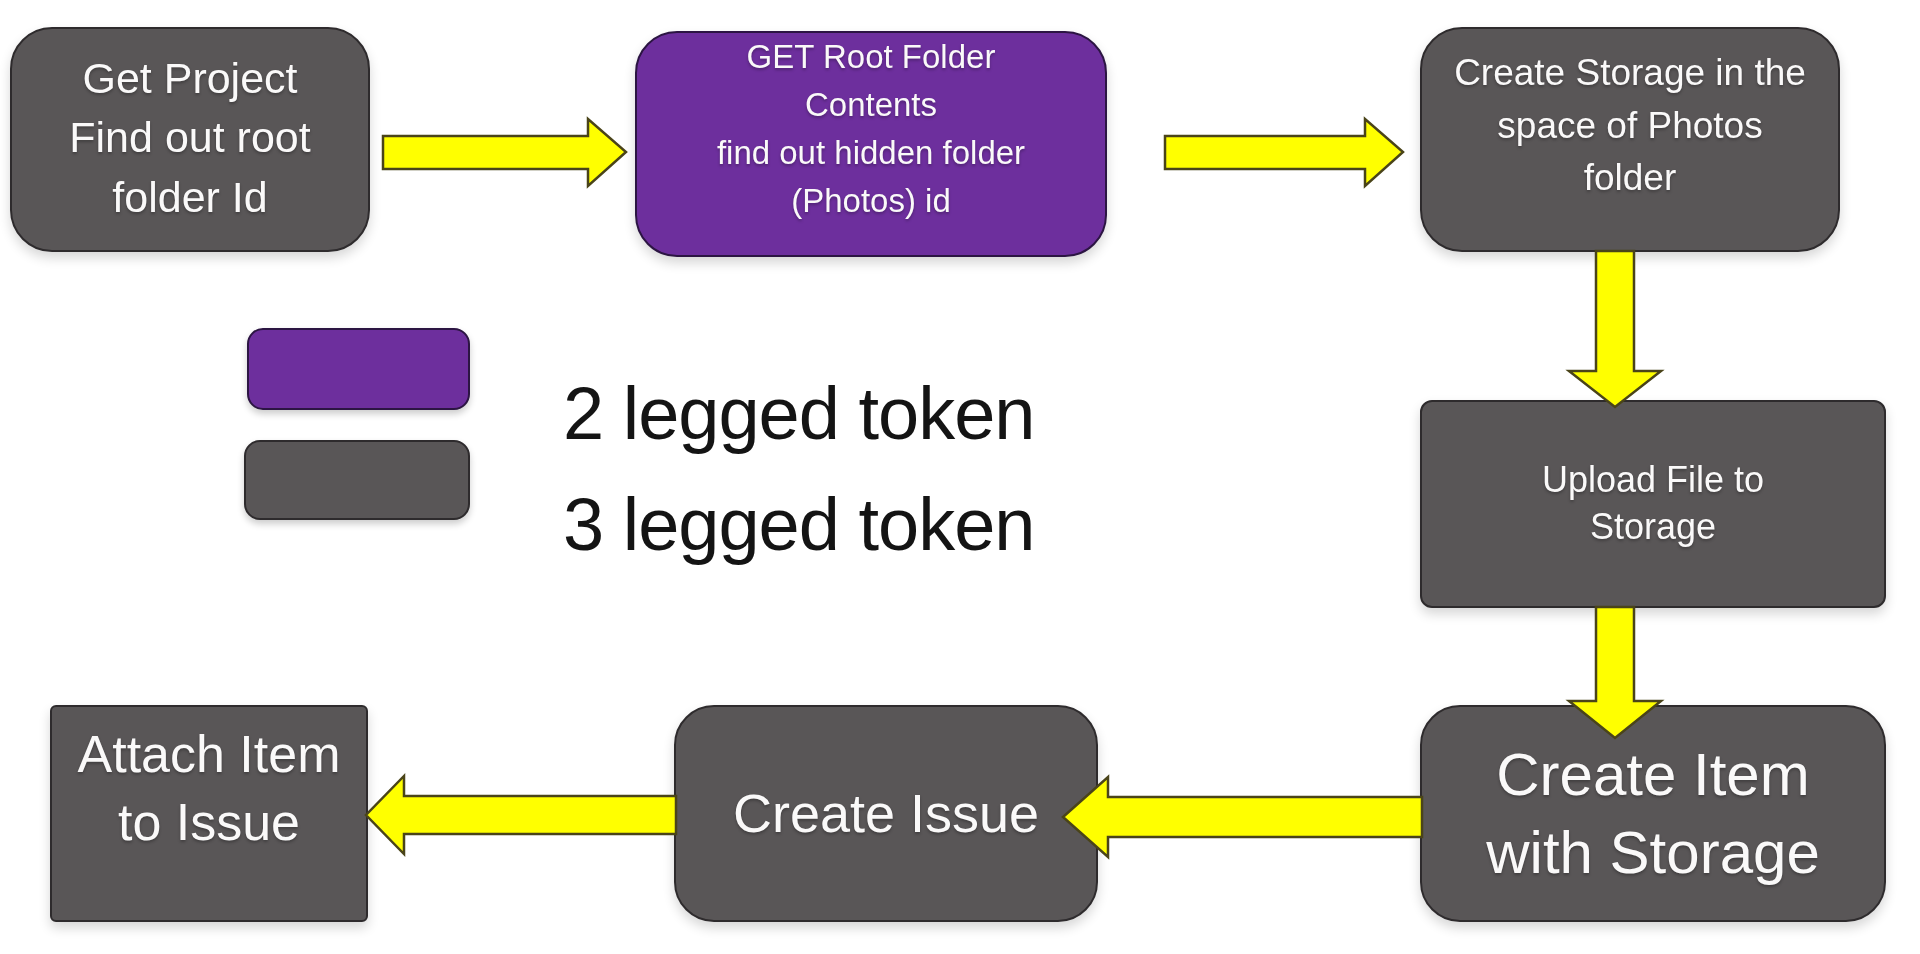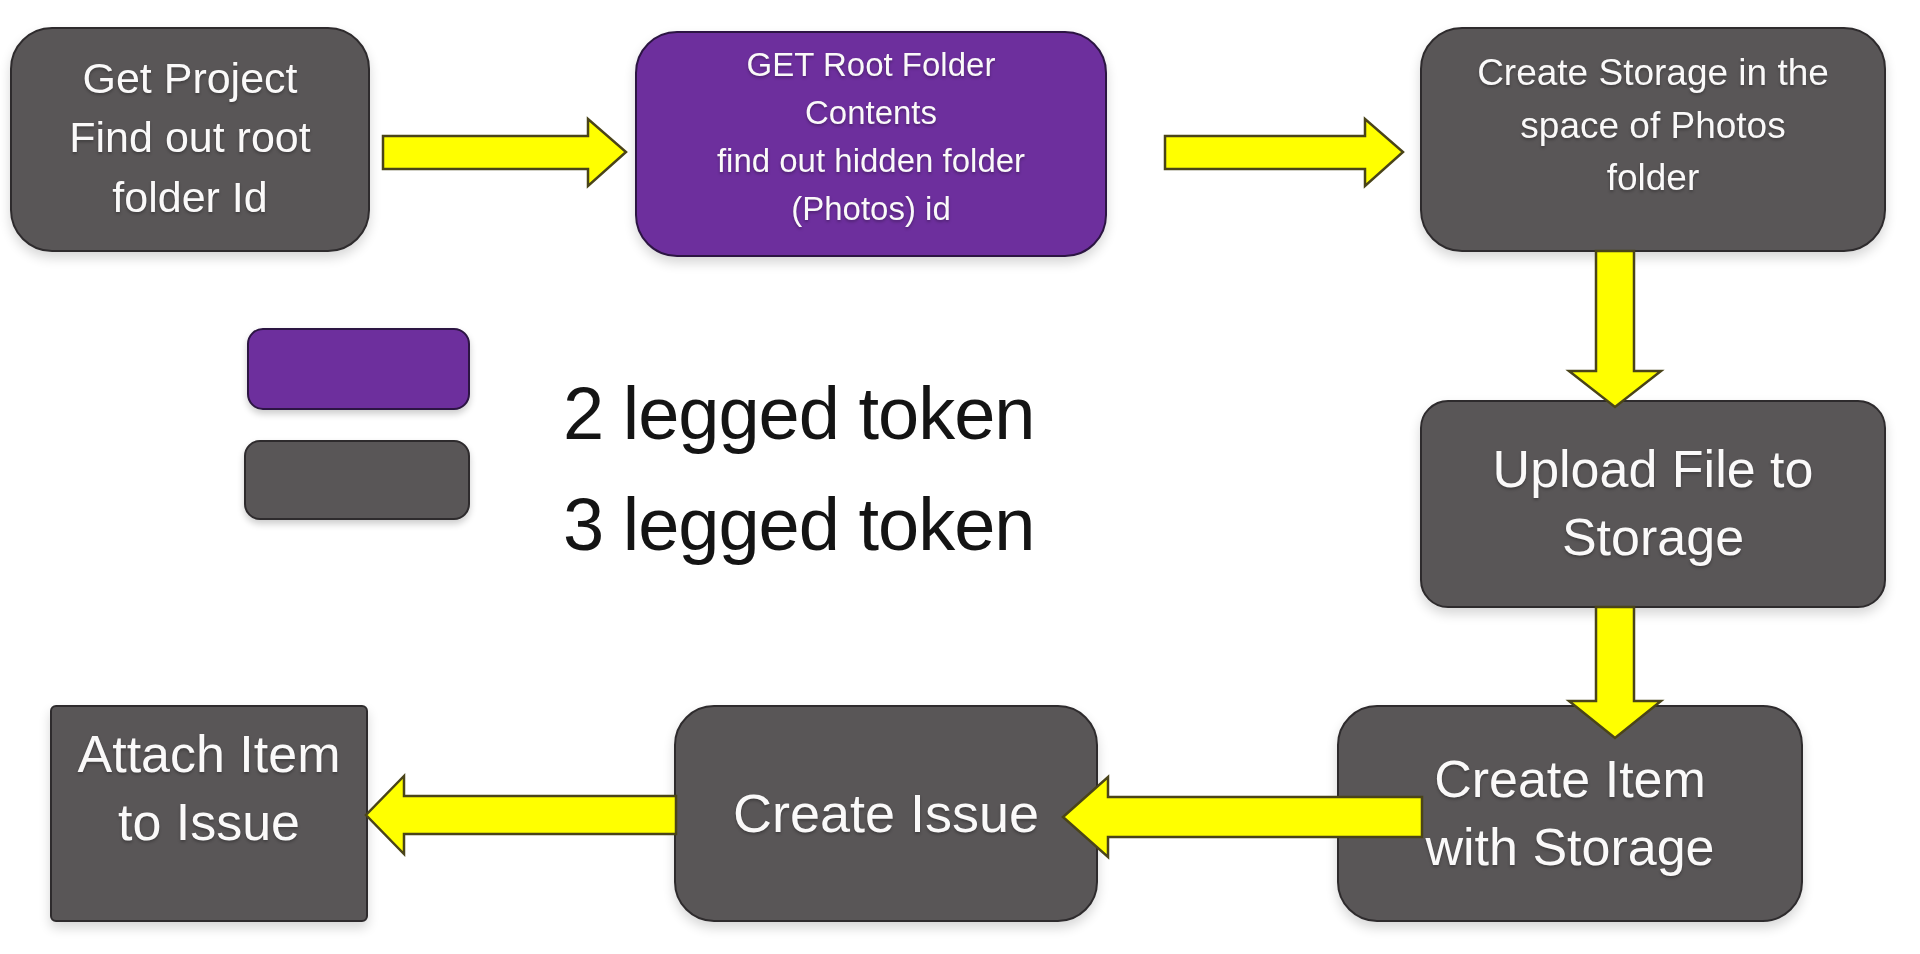--- a/index.html
+++ b/index.html
@@ -54,39 +54,39 @@
 </style>
 </head>
 <body>
 
 <div class="node gray" style="left:10px;top:27px;width:360px;height:225px;font-size:43px;padding-top:20px">
   <div class="node-text">Get Project
 Find out root
 folder Id</div>
 </div>
 
-<div class="node purple" style="left:635px;top:31px;width:472px;height:226px;font-size:33px;padding-top:8px">
+<div class="node purple" style="left:635px;top:31px;width:472px;height:226px;font-size:33px;">
   <div class="node-text" style="line-height:1.45">GET Root Folder
 Contents
 find out hidden folder
 (Photos) id</div>
 </div>
 
-<div class="node gray" style="left:1420px;top:27px;width:466px;height:225px;font-size:37px;padding-top:18px">
+<div class="node gray" style="left:1420px;top:27px;width:420px;height:225px;font-size:37px;padding-top:18px">
   <div class="node-text" style="line-height:1.42">Create Storage in the
 space of Photos
 folder</div>
 </div>
 
-<div class="node gray vcenter" style="left:1420px;top:400px;width:466px;height:208px;font-size:52px;border-radius:28px">
+<div class="node gray vcenter" style="left:1420px;top:400px;width:466px;height:208px;font-size:36px;border-radius:12px">
   <div class="node-text">Upload File to
 Storage</div>
 </div>
 
-<div class="node gray vcenter" style="left:1337px;top:705px;width:466px;height:217px;font-size:52px;border-radius:40px">
+<div class="node gray vcenter" style="left:1420px;top:705px;width:466px;height:217px;font-size:60px;border-radius:40px">
   <div class="node-text">Create Item
 with Storage</div>
 </div>
 
 <div class="node gray vcenter" style="left:674px;top:705px;width:424px;height:217px;font-size:54px;border-radius:40px">
   <div class="node-text">Create Issue</div>
 </div>
 
 <div class="node gray" style="left:50px;top:705px;width:318px;height:217px;font-size:52px;padding-top:14px;border-radius:6px">
   <div class="node-text" style="line-height:1.3">Attach Item

